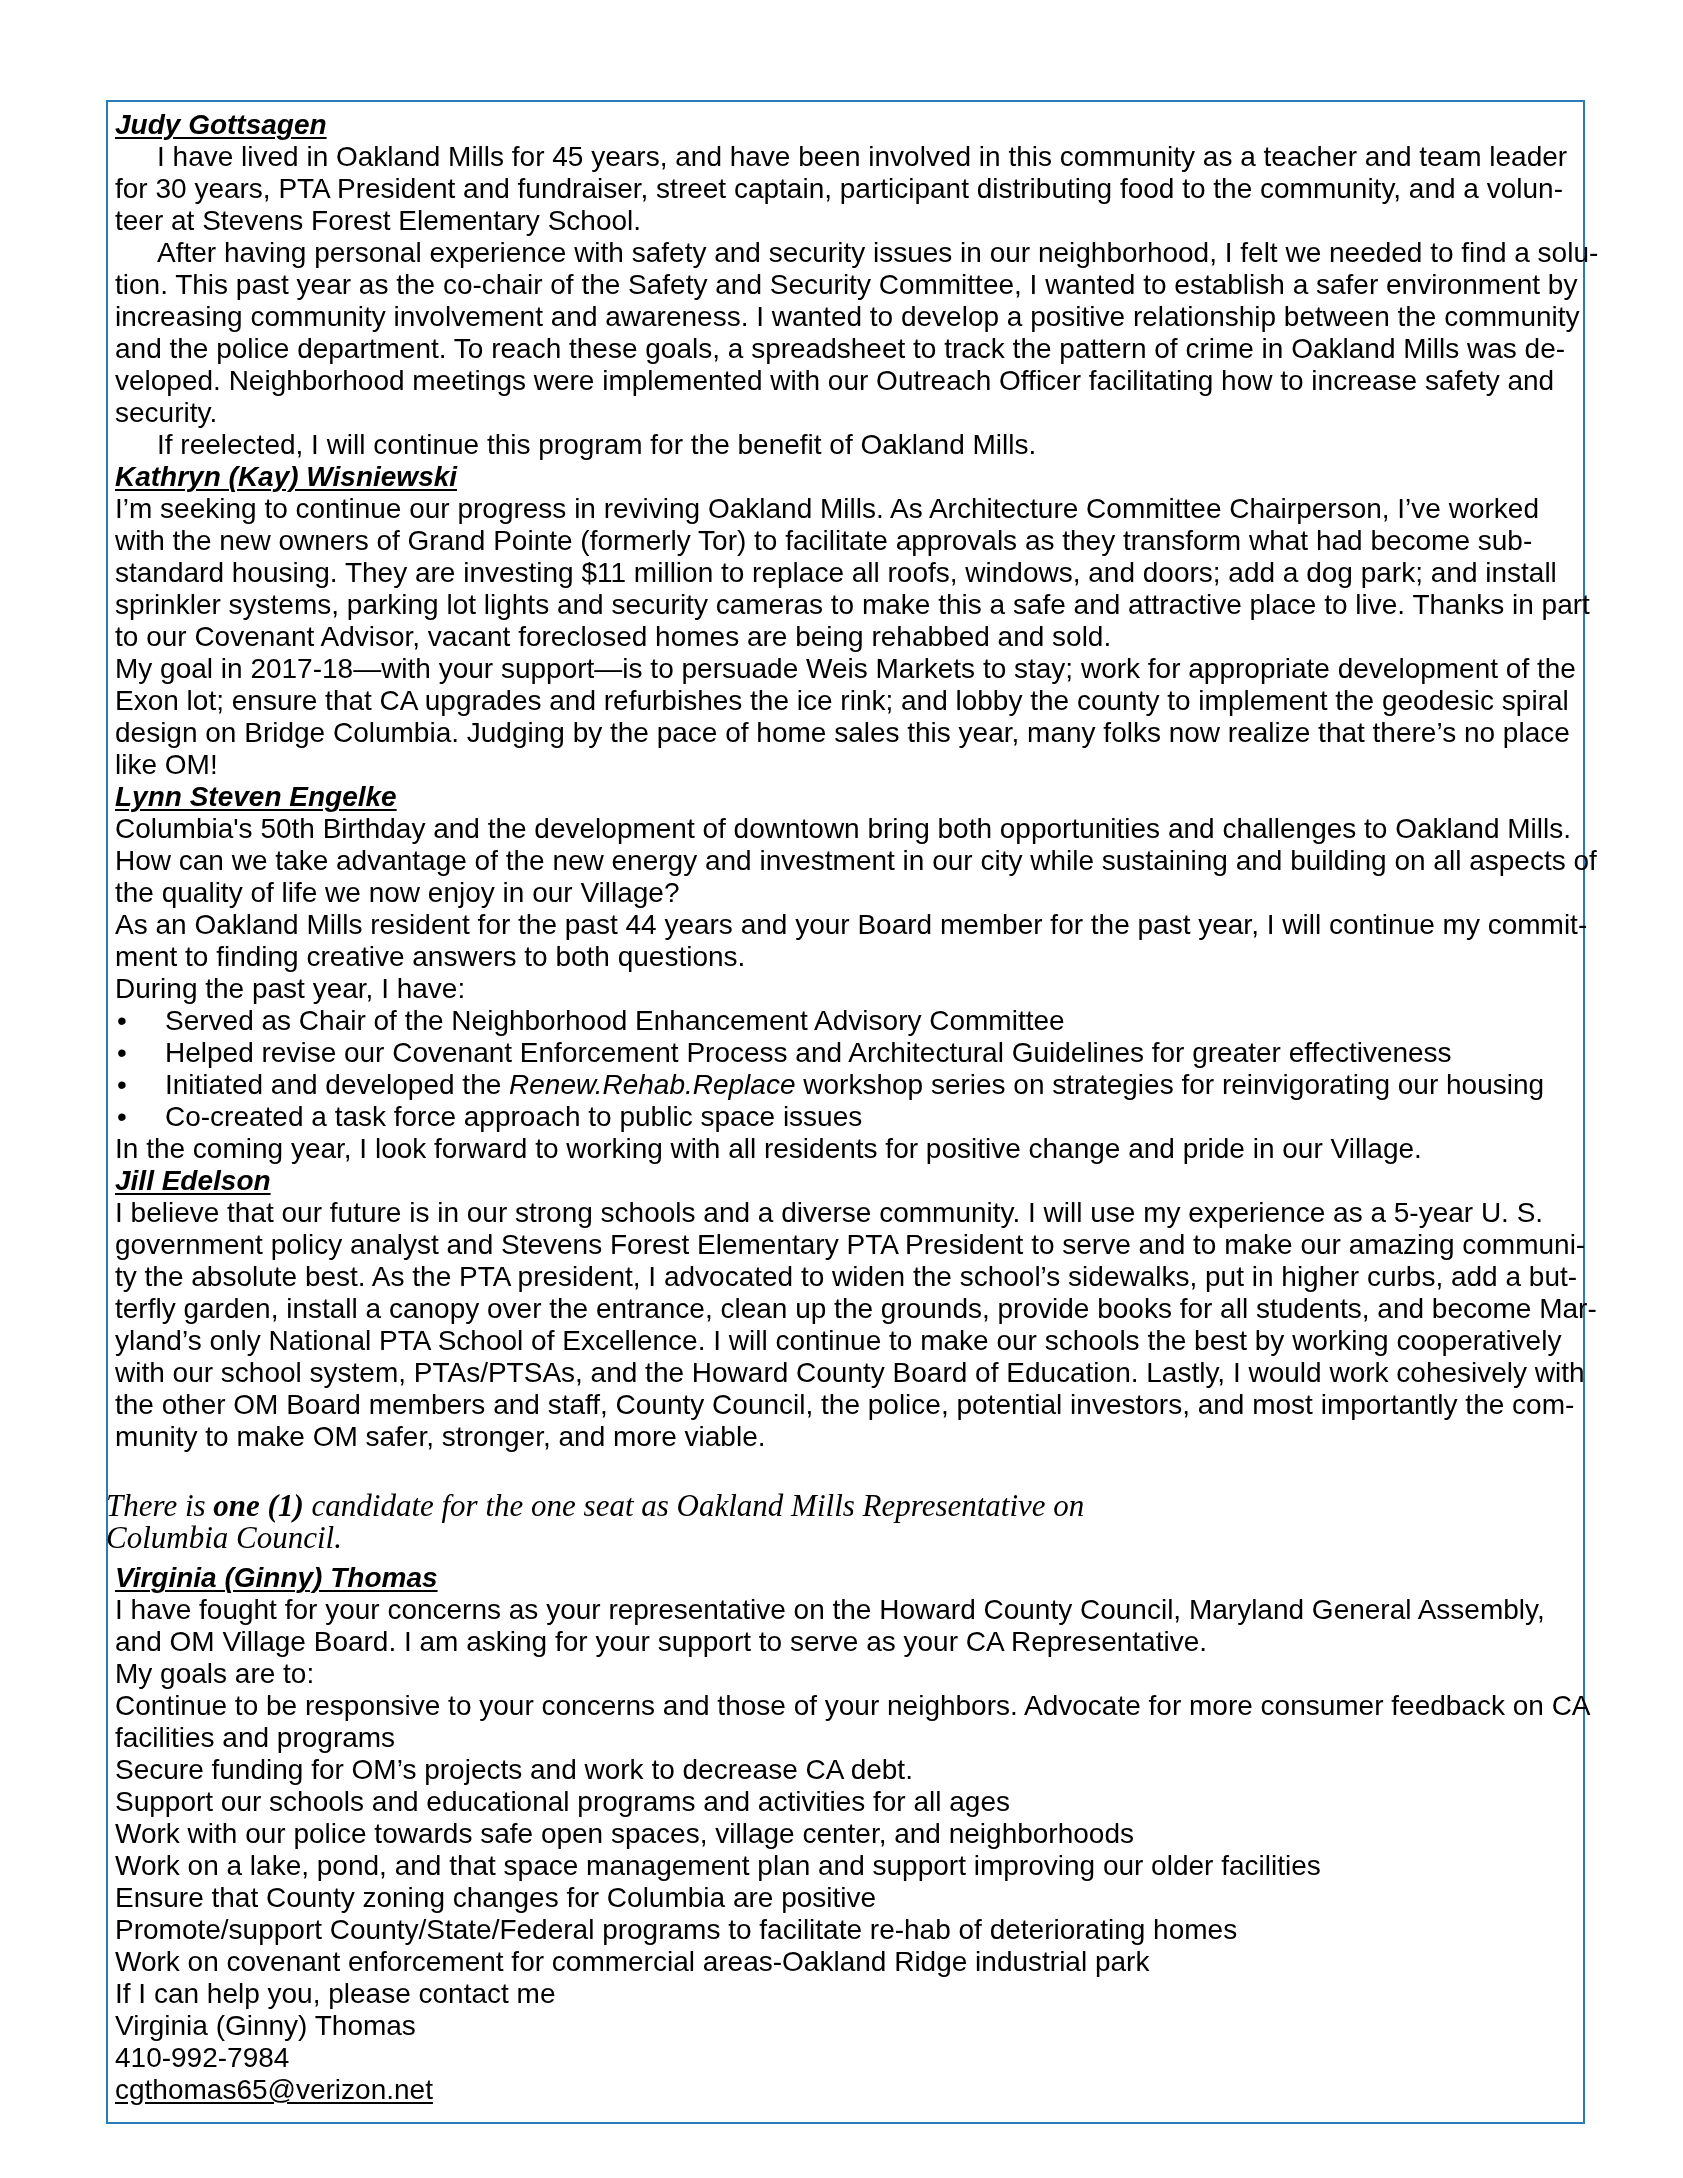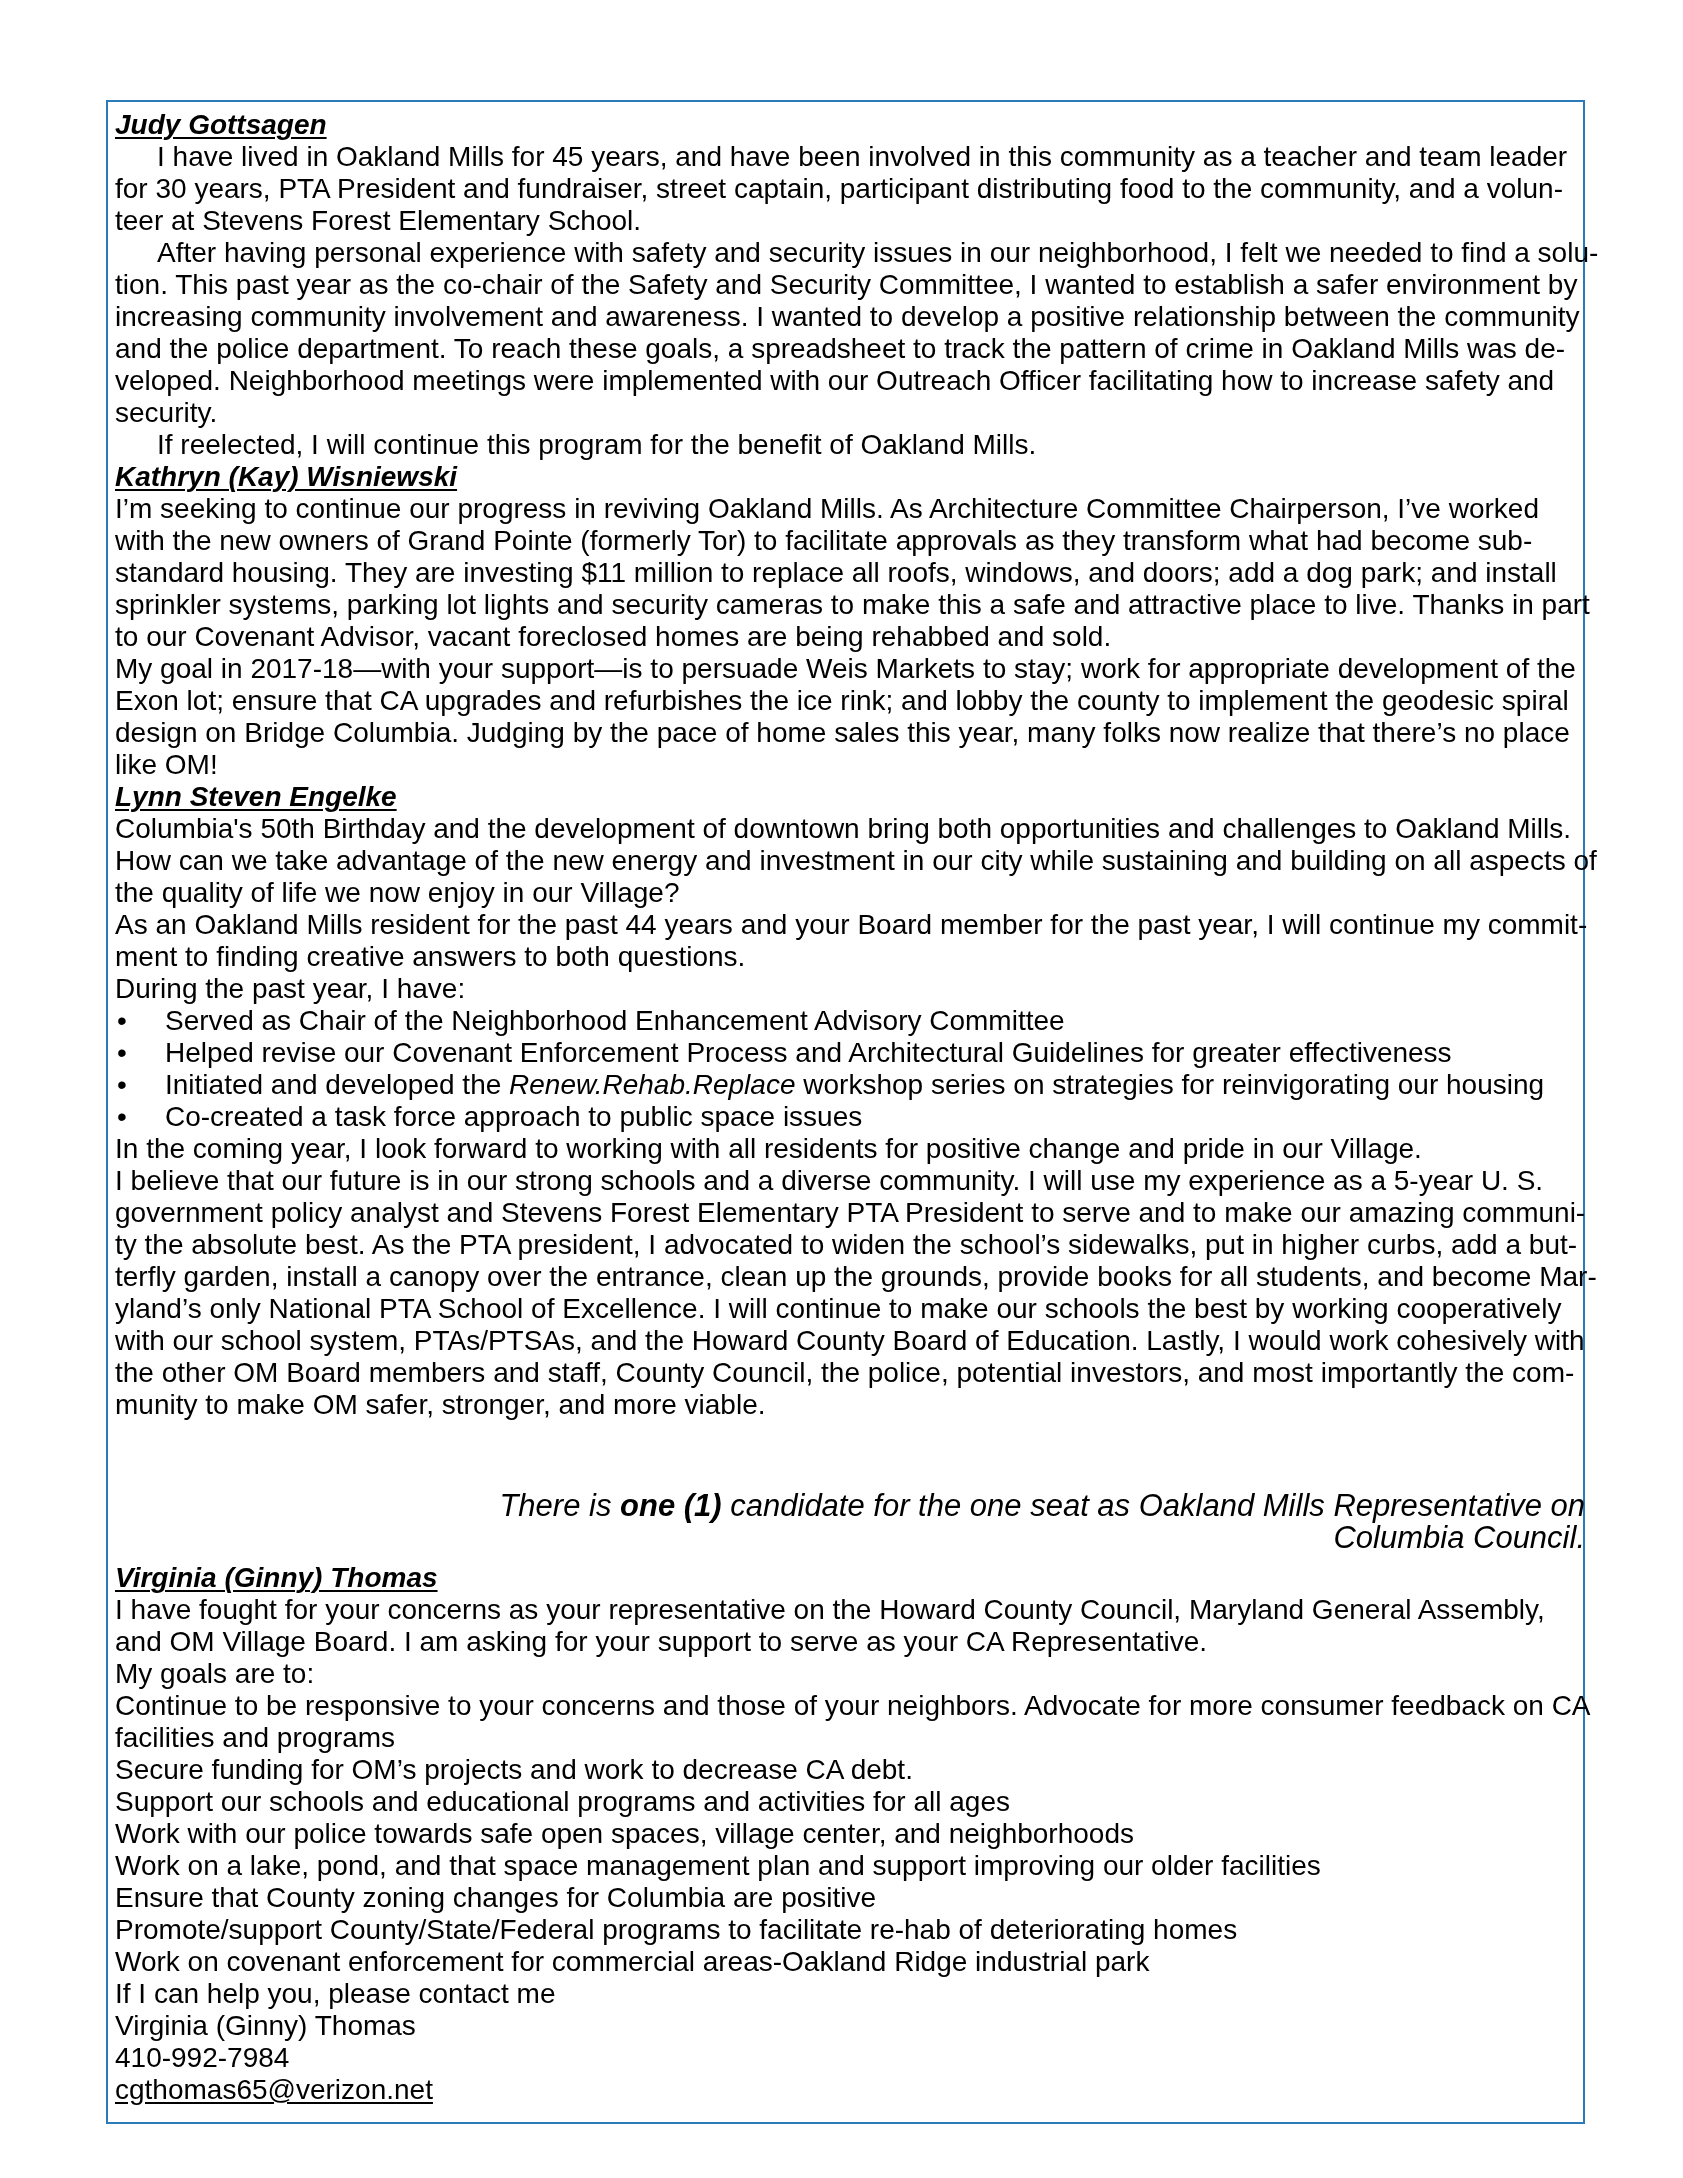--- a/index.html
+++ b/index.html
@@ -7,22 +7,22 @@
          font-family:"Liberation Sans", sans-serif; color:#000; }
   .frame { position:absolute; left:106px; top:100px; width:1475px; height:2020px;
            border:2px solid #2a7bb8; box-sizing:content-box; }
   .col { position:absolute; left:115px; width:1463px; font-size:28px; line-height:32px; }
   .ln { white-space:nowrap; height:32px; }
   .indent { padding-left:42px; }
   .hd { font-weight:bold; text-decoration:underline; text-decoration-thickness:2px; text-underline-offset:3px;font-style:italic; }
   .bullet { position:relative; padding-left:50px; }
   .bullet .dot { position:absolute; left:2px; top:0; }
   .it { font-style:italic; }
-  .notice { position:absolute; left:106px; width:1479px; text-align:right;
-            font-size:31px; line-height:32px; font-style:italic; }
+  .notice { position:absolute; left:106px; width:1479px; text-align:left;
+            font-size:31px; line-height:32px; font-style:italic;font-family:Liberation Serif, serif; }
   .notice b { font-weight:bold; }
   .email { text-decoration:underline; text-underline-offset:3px; color:#000; }
 </style>
 </head>
 <body>
 
 <div class="frame"></div>
 
 <div class="col" style="top:109px;">
 
@@ -67,20 +67,21 @@
   <div class="ln bullet">
     <span class="dot">•</span>
     <span>Initiated and developed the </span><span class="it">Renew.Rehab.Replace</span><span> workshop series on strategies for reinvigorating our housing</span>
   </div>
   <div class="ln bullet">
     <span class="dot">•</span>
     <span>Co-created a task force approach to public space issues</span>
   </div>
   <div class="ln">In the coming year, I look forward to working with all residents for positive change and pride in our Village.</div>
 
+  <div class="ln hd">Jill Edelson</div>
   <div class="ln">I believe that our future is in our strong schools and a diverse community.  I will use my experience as a 5-year U. S.</div>
   <div class="ln">government policy analyst and Stevens Forest Elementary PTA President to serve and to make our amazing communi-</div>
   <div class="ln">ty the absolute best. As the PTA president, I advocated to widen the school’s sidewalks, put in higher curbs, add a but-</div>
   <div class="ln">terfly garden, install a canopy over the entrance, clean up the grounds, provide books for all students, and become Mar-</div>
   <div class="ln">yland’s only National PTA School of Excellence.  I will continue to make our schools the best by working cooperatively</div>
   <div class="ln">with our school system, PTAs/PTSAs, and the Howard County Board of Education.  Lastly, I would work cohesively with</div>
   <div class="ln">the other OM Board members and staff, County Council, the police, potential investors, and most importantly the com-</div>
   <div class="ln">munity to make OM safer, stronger, and more viable.</div>
 </div>
 

